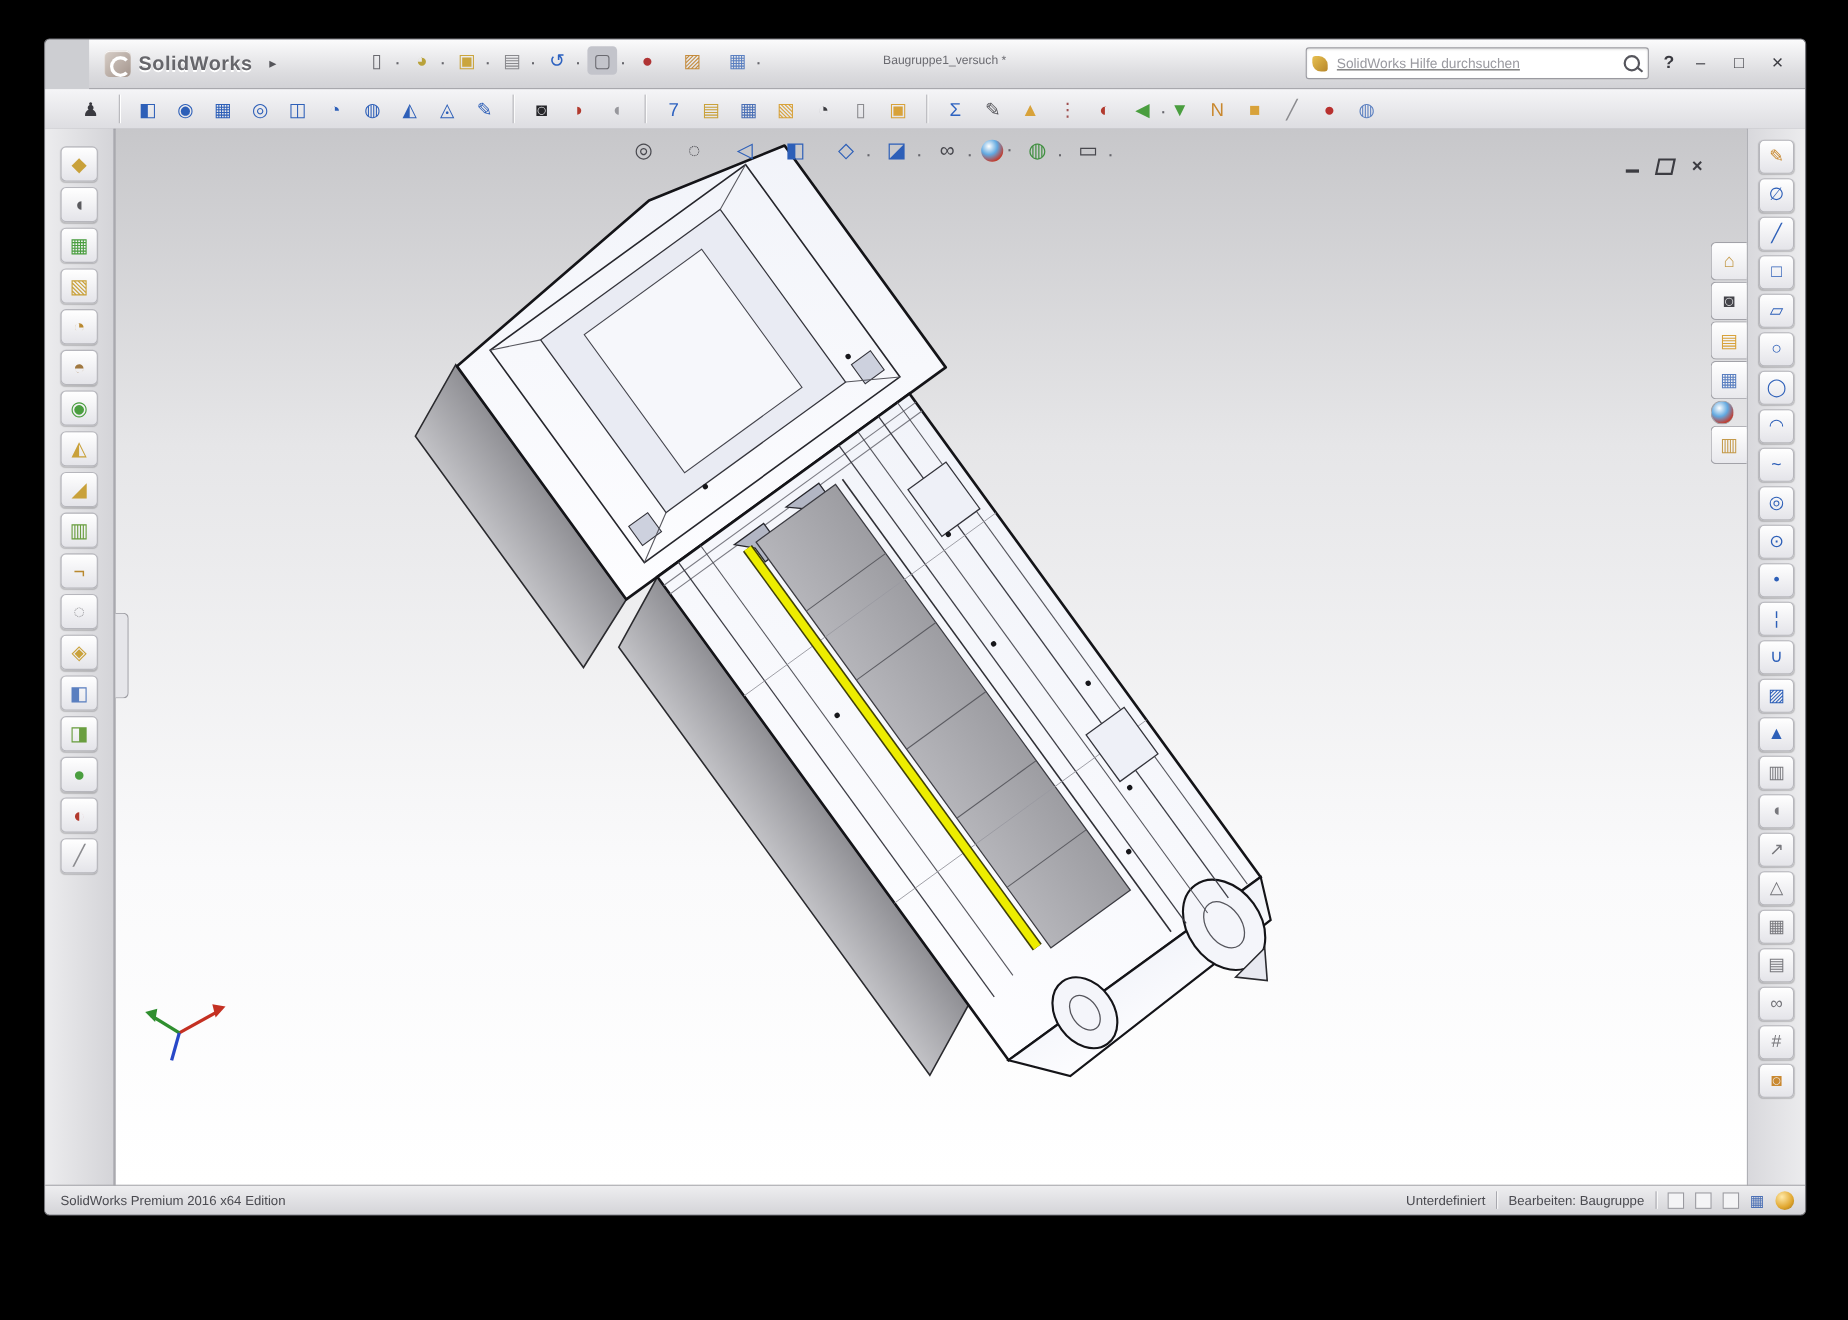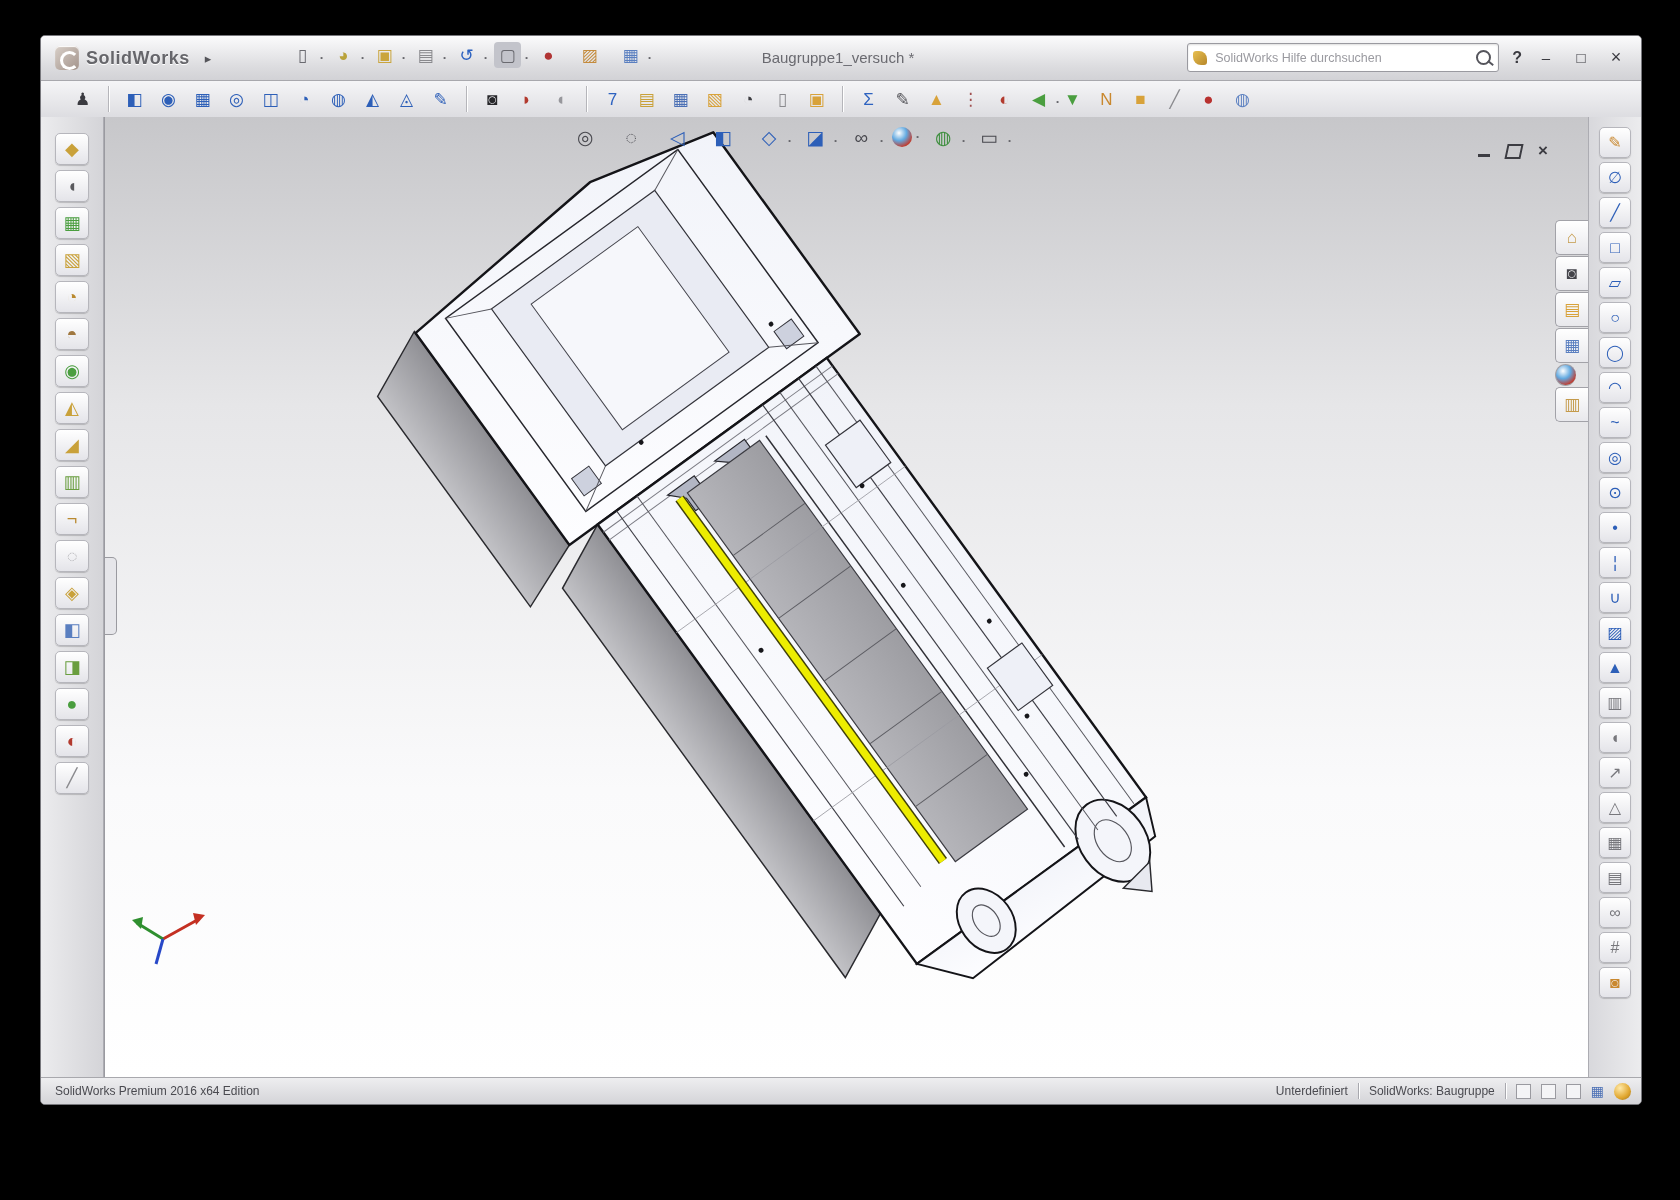--- a/index.html
+++ b/index.html
@@ -1,35 +1,35 @@
 <!DOCTYPE html>
 <html><head>
 <meta charset="utf-8">
 <style>
   html,body{margin:0;padding:0;background:#000;width:1680px;height:1200px;overflow:hidden;
     font-family:"Liberation Sans","DejaVu Sans",sans-serif;}
   .app{position:absolute;left:40px;top:35px;width:1600px;height:1068px;background:#cdced2;
     border:1px solid #77777c;border-radius:5px;overflow:hidden;}
   
   .titlebar{position:relative;height:44px;background:linear-gradient(#fbfbfc,#dcdcdf 70%,#d2d2d6);
-    border-bottom:1px solid #a8a8ad;display:flex;align-items:center;}
+    border-bottom:1px solid #a8a8ad;display:flex;align-items:center;margin-left:40px;}
   .logo{display:flex;align-items:center;gap:7px;margin-left:14px;}
   .logo-mark{width:24px;height:24px;border-radius:5px;background:linear-gradient(135deg,#d8cfc8,#a3948c);
     box-shadow:inset 0 1px 1px #fff;position:relative;}
   .logo-mark::after{content:"";position:absolute;left:5px;top:5px;width:13px;height:13px;border:3px solid #fff;
     border-right-color:transparent;border-radius:50%;}
   .logo-text{font-size:18px;font-weight:700;color:#66666b;text-shadow:0 1px 0 #fff;letter-spacing:.5px;}
   .logo-chev{color:#55555a;font-size:13px;margin-left:8px;}
   .qicons{position:absolute;left:248px;top:6px;display:flex;gap:14px;align-items:center;}
-  .doctitle{position:absolute;left:50%;transform:translateX(-52%);top:13px;font-size:15px;color:#6a6a70;}
+  .doctitle{position:absolute;left:50%;transform:translateX(-52%);top:13px;font-size:11px;color:#6a6a70;}
   .tb-right{position:absolute;right:14px;top:7px;display:flex;align-items:center;gap:13px;}
   .searchbox{display:flex;align-items:center;width:300px;height:27px;background:#fff;
     border:1px solid #9a9aa0;border-radius:3px;box-shadow:inset 0 1px 2px #ddd;padding:0 5px;}
   .flag{width:14px;height:14px;background:linear-gradient(135deg,#e8c050,#b7872a);border-radius:3px 8px 3px 8px;margin-right:6px;}
-  .searchinput{flex:1;border:none;outline:none;font-size:12.5px;color:#555;background:transparent;}
+  .searchinput{flex:1;border:none;outline:none;font-size:12.5px;color:#555;background:transparent;text-decoration:underline;}
   .searchinput::placeholder{color:#9a9aa0;}
   .mag{width:11px;height:11px;border:2px solid #55555c;border-radius:50%;position:relative;margin-right:2px;}
   .mag::after{content:"";position:absolute;left:9px;top:10px;width:7px;height:2px;background:#55555c;transform:rotate(40deg);}
   .helpbtn{font-size:16px;font-weight:700;color:#3a3a40;}
   .wbtn{font-size:15px;color:#3a3a40;width:22px;text-align:center;}
   .wbtn.close{font-size:18px;}
   
   .cmdbar{height:36px;background:linear-gradient(#f5f5f7,#dddde1);border-bottom:1px solid #b2b2b8;
     display:flex;align-items:center;padding-left:28px;}
   .group{display:flex;gap:7px;align-items:center;}
@@ -530,21 +530,21 @@
           <span class="g" style="color: rgb(201, 136, 47);">◙</span>
         </span>
       </div>
   </div>
 
   <div class="statusbar">
     <span class="sb-left">SolidWorks Premium 2016 x64 Edition</span>
     <div class="sb-right">
       <span>Unterdefiniert</span>
       <span class="vsep"></span>
-      <span>SolidWorks: Baugruppe</span>
+      <span>Bearbeiten: Baugruppe</span>
       <span class="vsep"></span>
       <span class="sb-box"></span>
       <span class="sb-box"></span>
       <span class="sb-box"></span>
       <span class="sb-grid">▦</span>
       <span class="sb-ball"></span>
     </div>
   </div>
 </div>
 

